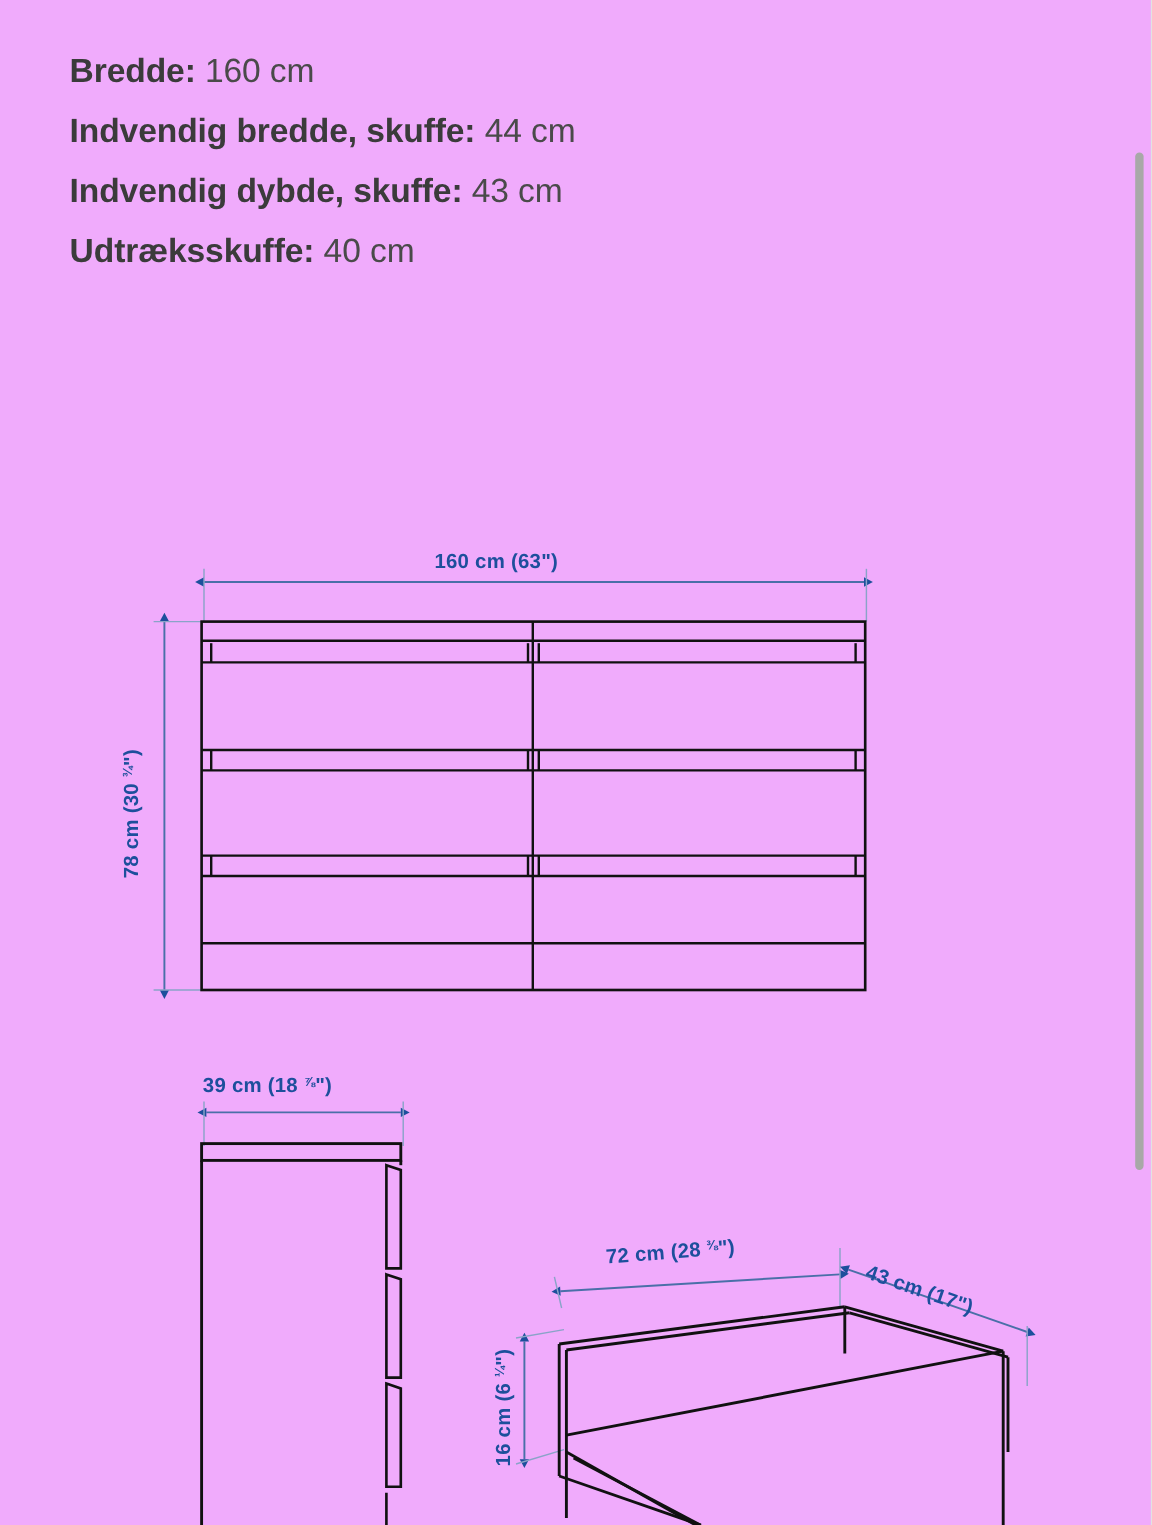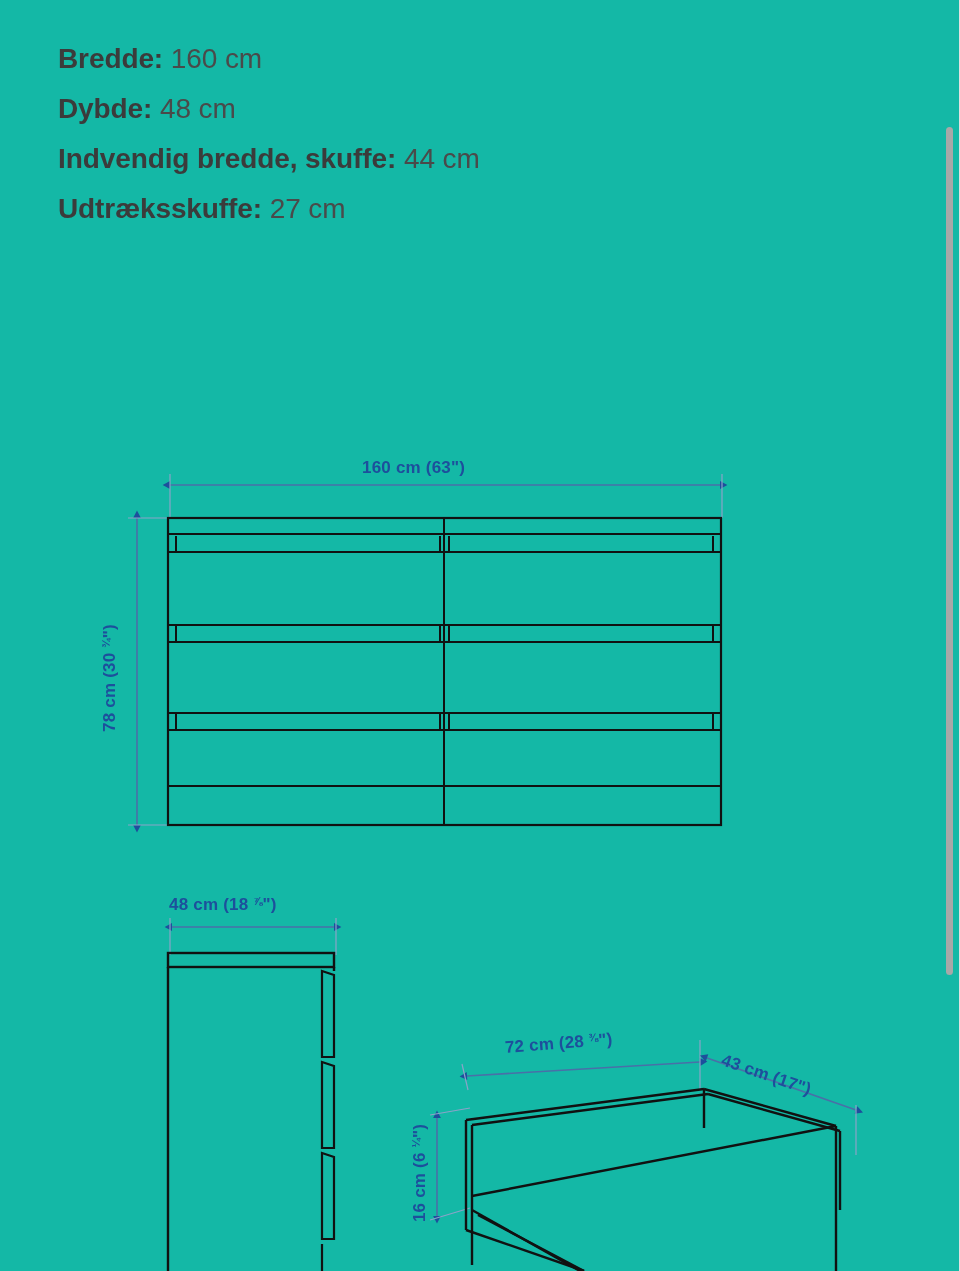--- a/index.html
+++ b/index.html
@@ -7,21 +7,21 @@
     padding: 0;
     background: #ffffff;
   }
   body {
     font-family: "Liberation Sans", sans-serif;
   }
   #page {
     position: relative;
     width: 960px;
     height: 1271px;
-    background: #14b8a6;
+    background: #f0abfc;
     overflow: hidden;
   }
   
   #right-border {
     position: absolute;
     top: 0;
     right: 0;
     width: 1px;
     height: 1271px;
     background: #e2e2e2;
@@ -97,30 +97,30 @@
 <body>
 
 <div id="page">
 
   <div id="spec-list">
     <div class="spec-row">
       <span class="spec-label">Bredde:</span>
       <span class="spec-value">160 cm</span>
     </div>
     <div class="spec-row">
-      <span class="spec-label">Dybde:</span>
-      <span class="spec-value">48 cm</span>
-    </div>
-    <div class="spec-row">
       <span class="spec-label">Indvendig bredde, skuffe:</span>
       <span class="spec-value">44 cm</span>
     </div>
     <div class="spec-row">
+      <span class="spec-label">Indvendig dybde, skuffe:</span>
+      <span class="spec-value">43 cm</span>
+    </div>
+    <div class="spec-row">
       <span class="spec-label">Udtræksskuffe:</span>
-      <span class="spec-value">27 cm</span>
+      <span class="spec-value">40 cm</span>
     </div>
   </div>
 
   <svg id="drawing" width="960" height="1271" viewBox="0 0 960 1271">
     <defs>
       <marker id="arrL" markerWidth="9" markerHeight="9" refX="8" refY="4.5" orient="auto" markerUnits="userSpaceOnUse">
         <path d="M8,0.6 L8,8.4 L0.6,4.5 Z" fill="#1d4f9c"></path>
       </marker>
       <marker id="arrR" markerWidth="9" markerHeight="9" refX="1" refY="4.5" orient="auto" markerUnits="userSpaceOnUse">
         <path d="M1,0.6 L1,8.4 L8.4,4.5 Z" fill="#1d4f9c"></path>
@@ -249,21 +249,21 @@
     </g>
   </svg>
 
   <div class="dim-text" id="lbl-width">160 cm (63")</div>
 
   <div class="dim-text" id="lbl-height">
     <span>78 cm (30 </span><sup>¾</sup><span>")</span>
   </div>
 
   <div class="dim-text" id="lbl-depth">
-    <span>48 cm (18 </span><sup>⅞</sup><span>")</span>
+    <span>39 cm (18 </span><sup>⅞</sup><span>")</span>
   </div>
 
   <div class="dim-text" id="lbl-inner-w">
     <span>72 cm (28 </span><sup>⅜</sup><span>")</span>
   </div>
 
   <div class="dim-text" id="lbl-inner-d">43 cm (17")</div>
 
   <div class="dim-text" id="lbl-inner-h">
     <span>16 cm (6 </span><sup>¼</sup><span>")</span>

